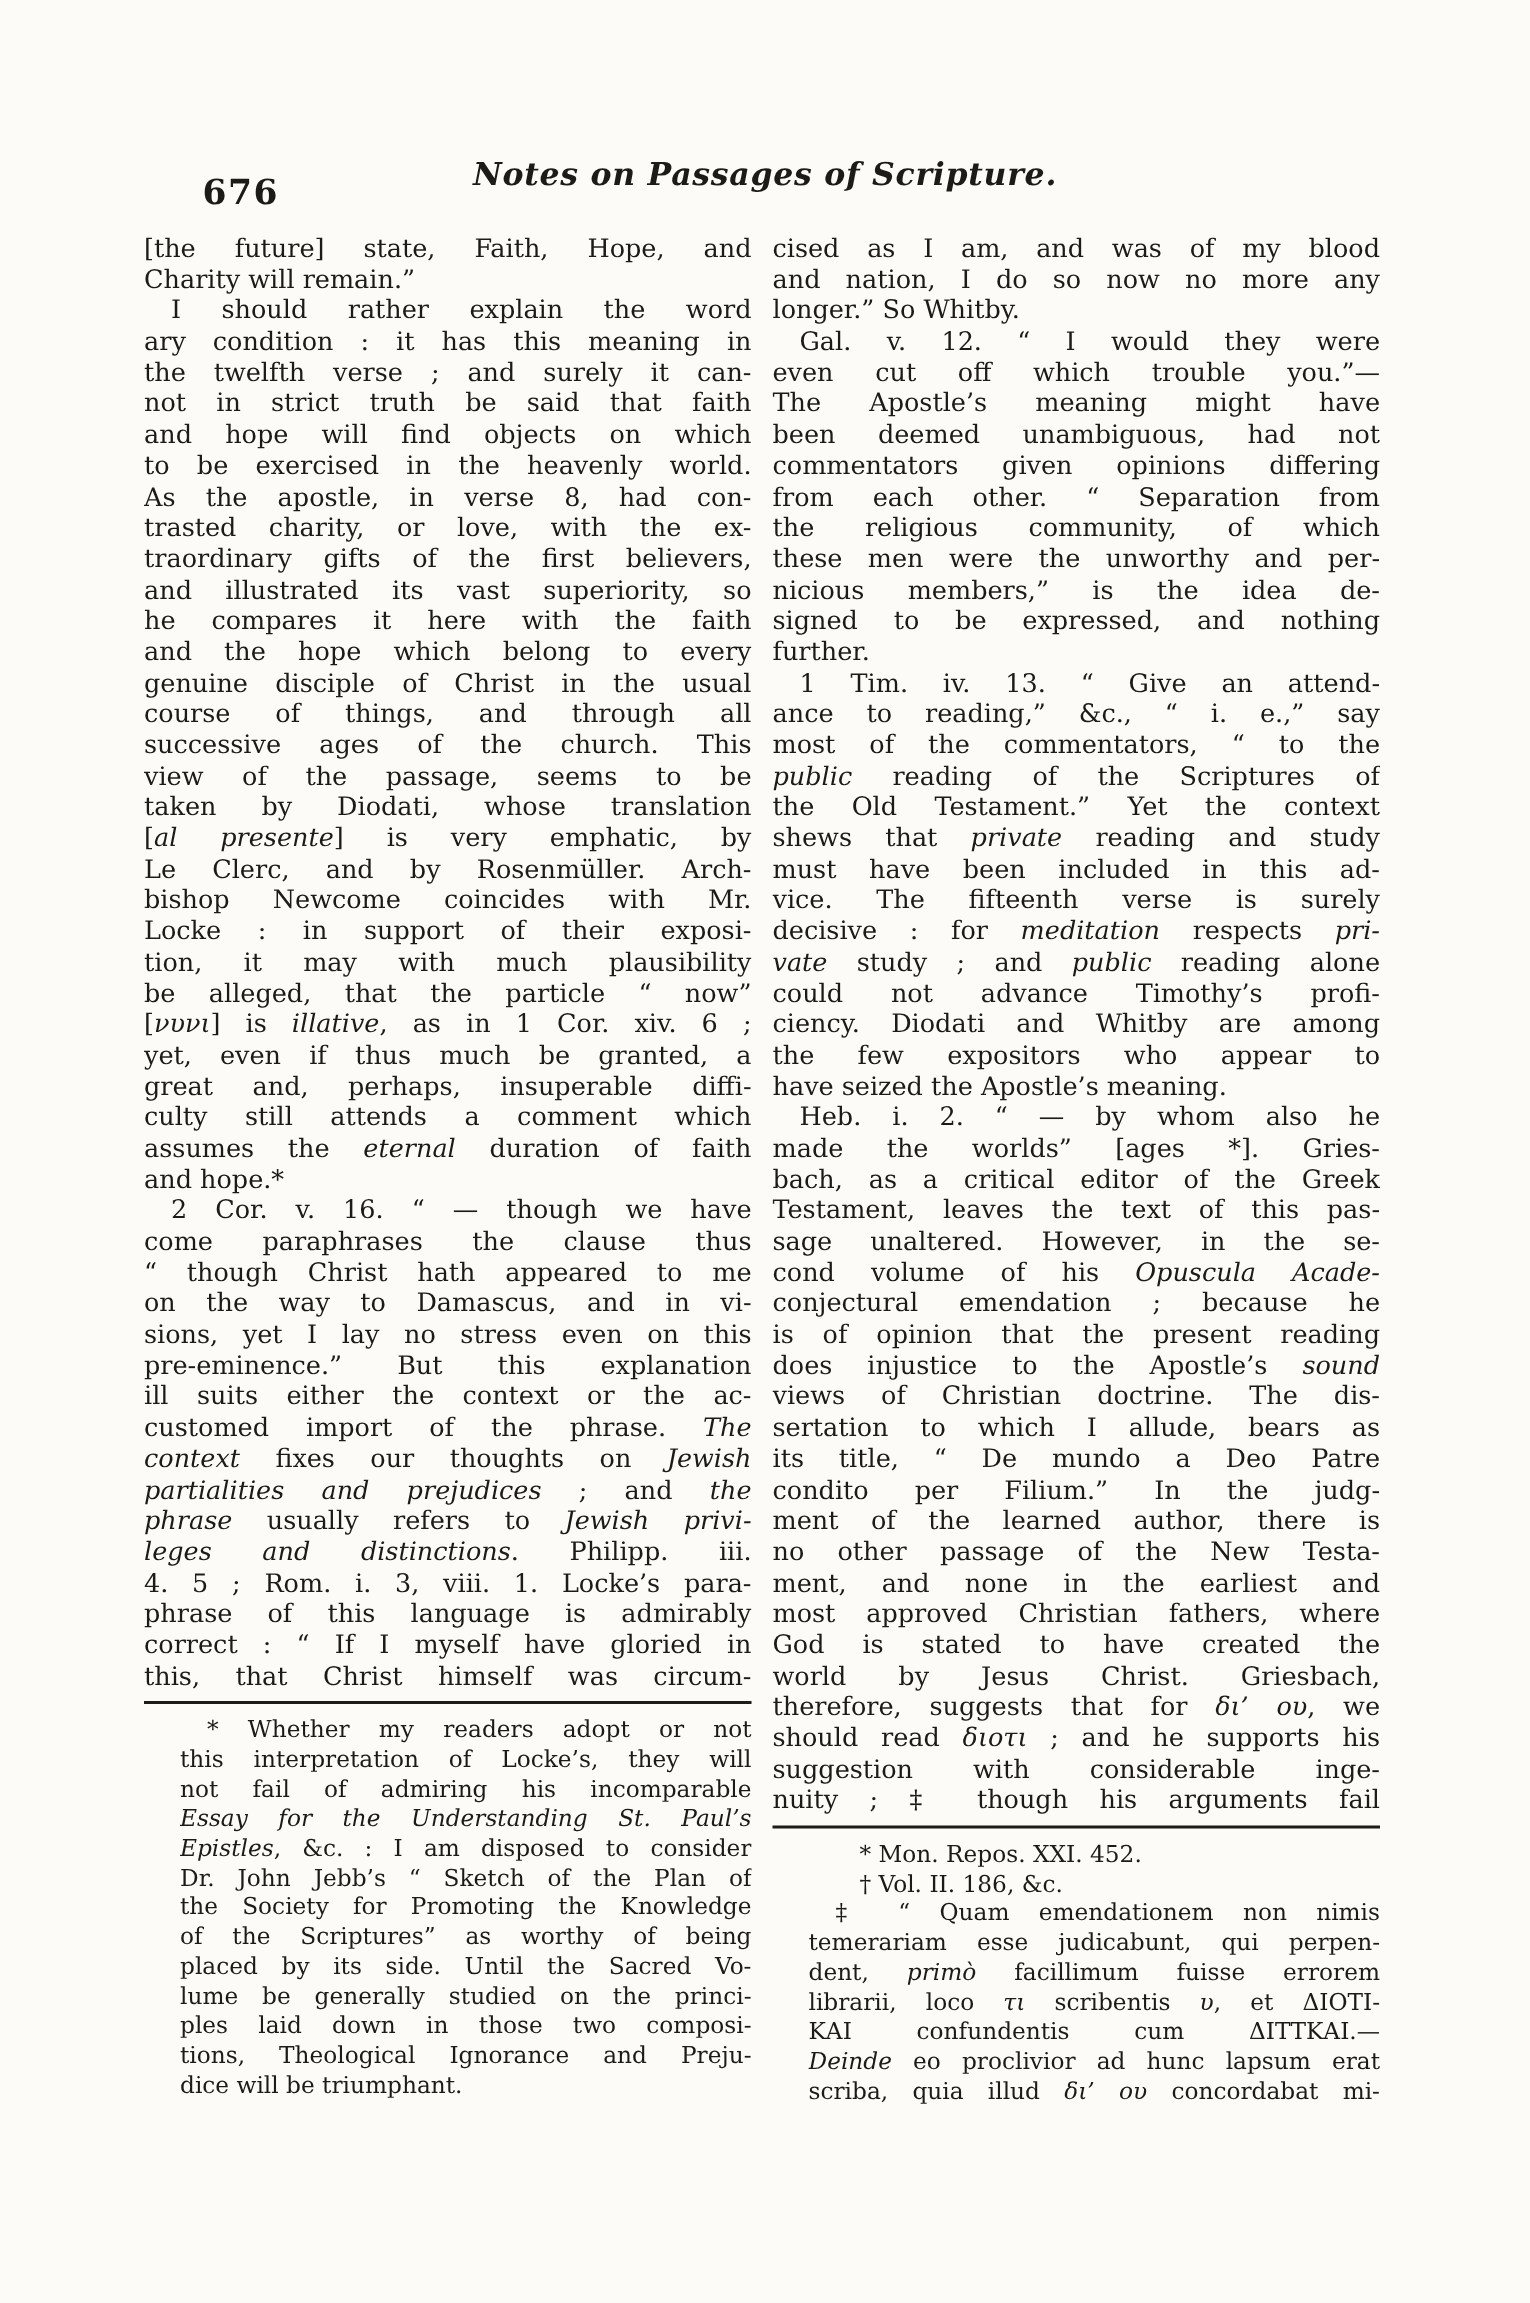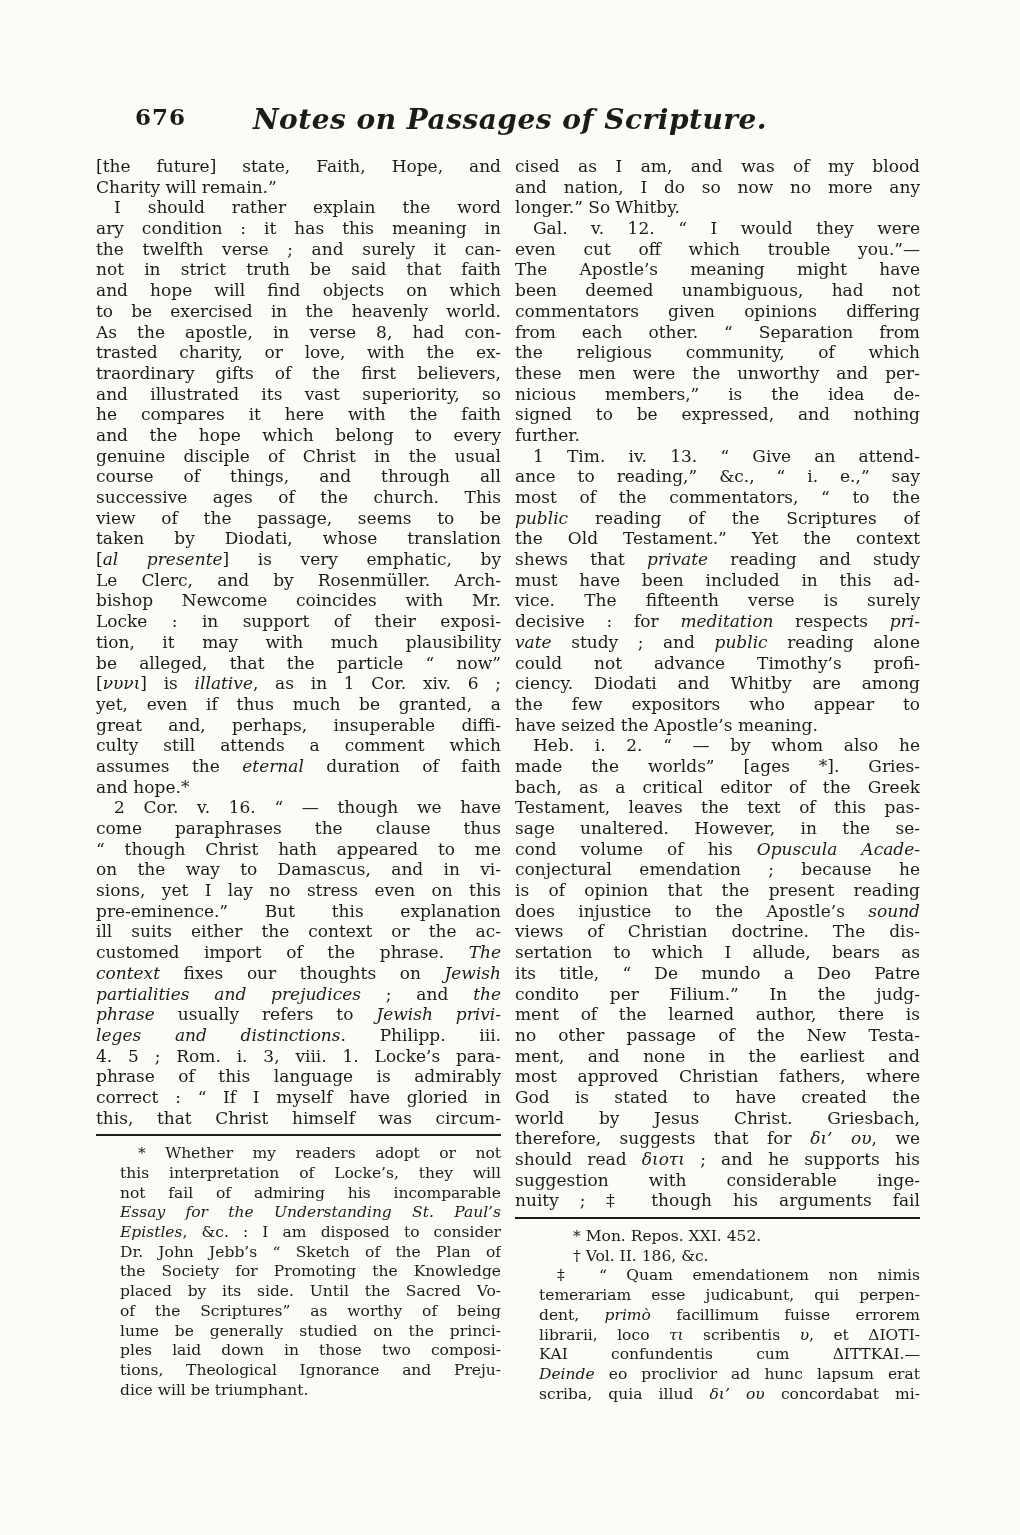--- a/index.html
+++ b/index.html
@@ -7,26 +7,26 @@
   .page{
     position:relative;
     width:1020px;height:1535px;
     background:#fcfbf7;
     color:#1c1b18;
     font-family:"DejaVu Serif", serif;
     overflow:hidden;
   }
   .header{position:absolute;top:103px;left:0;width:100%;height:34px;}
   .pagenum{
-    position:absolute;left:135px;top:0;
+    position:absolute;left:135px;top:12px;
     font-size:23px;font-weight:bold;letter-spacing:1px;
   }
   .running-title{
     display:block;width:100%;text-align:center;
-    font-size:28px;font-style:italic;font-weight:bold;
+    font-size:21px;font-style:italic;font-weight:bold;
     letter-spacing:0.5px;
   }
   .columns{
     position:absolute;top:156px;left:96px;
     width:824px;
     display:flex;gap:14px;
     align-items:flex-start;
   }
   .col{width:405px;}
   .main .ln{
@@ -117,22 +117,22 @@
         </div>
         <div class="rule"></div>
         <div class="fnote">
           <div class="ln ind1">* Whether my readers adopt or not</div>
           <div class="ln">this interpretation of Locke’s, they will</div>
           <div class="ln">not fail of admiring his incomparable</div>
           <div class="ln"><i>Essay for the Understanding St. Paul’s</i></div>
           <div class="ln"><i>Epistles</i>, &amp;c. : I am disposed to consider</div>
           <div class="ln">Dr. John Jebb’s “ Sketch of the Plan of</div>
           <div class="ln">the Society for Promoting the Knowledge</div>
+          <div class="ln">of the Scriptures” as worthy of being</div>
           <div class="ln">placed by its side.  Until the Sacred Vo-</div>
-          <div class="ln">of the Scriptures” as worthy of being</div>
           <div class="ln">lume be generally studied on the princi-</div>
           <div class="ln">ples laid down in those two composi-</div>
           <div class="ln">tions, Theological Ignorance and Preju-</div>
           <div class="ln nj">dice will be triumphant.</div>
         </div>
       </div>
     <div class="col">
         <div class="main">
           <div class="ln">cised as I am, and was of my blood</div>
           <div class="ln">and nation, I do so now no more any</div>

